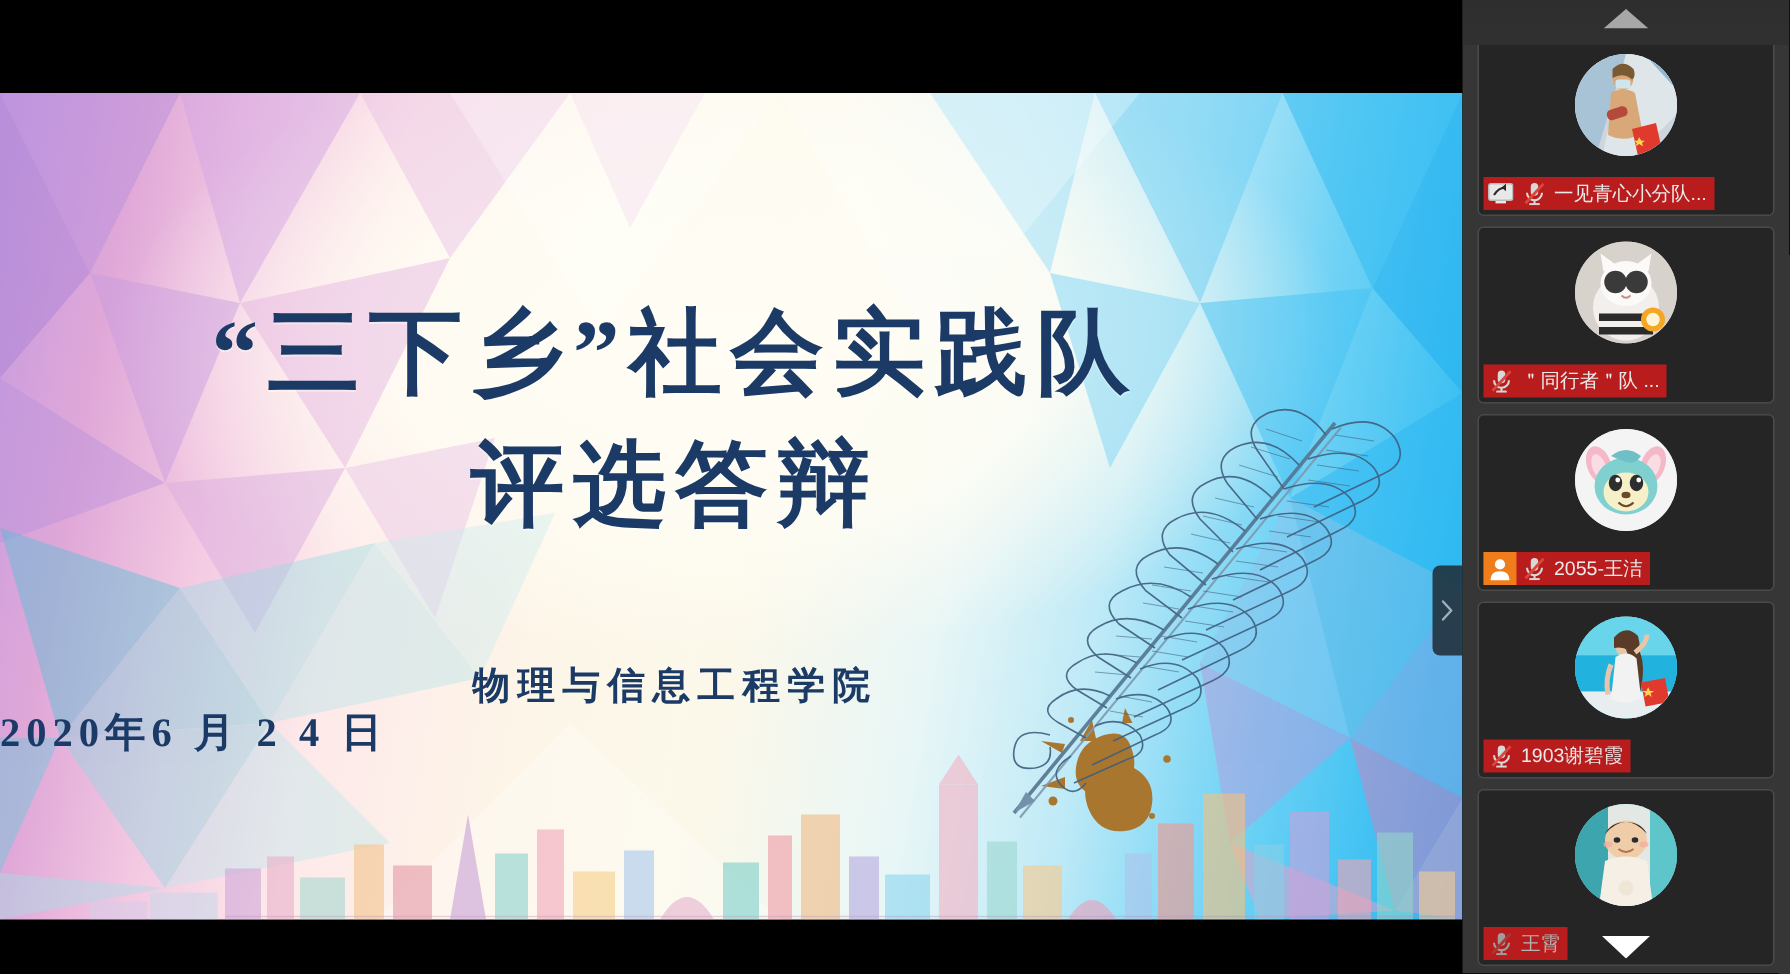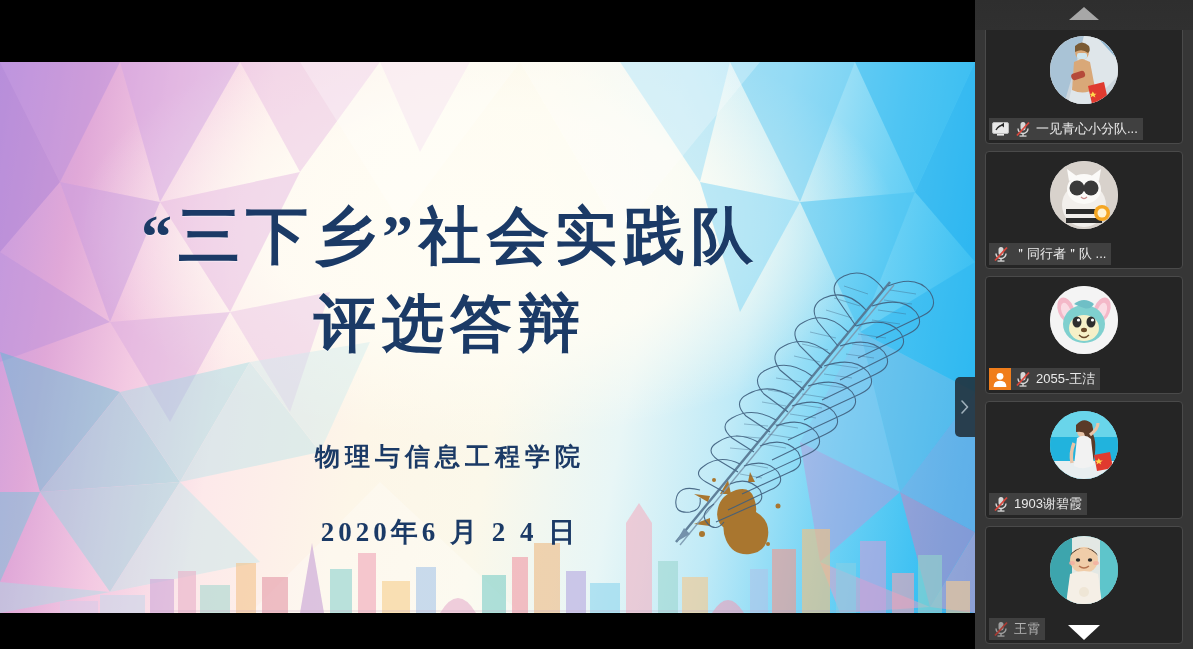--- a/index.html
+++ b/index.html
@@ -102,27 +102,25 @@
     color: #1b3a66;
     font-family: "Liberation Serif", serif;
     font-size: 25px;
     letter-spacing: 5px;
     font-weight: 600;
   }
   #slide-date {
     position: absolute;
     left: 0; top: 408px;
     width: 900px;
-    text-align: center;
     color: #1b3a66;
     font-family: "Liberation Serif", serif;
     font-size: 27px;
     letter-spacing: 4px;
     font-weight: 600;
-    margin-top: 44px;
   }
 
   
   #next-arrow {
     position: absolute;
     right: 0px; top: 315px;
     width: 20px; height: 60px;
     background: rgba(32,46,56,0.88);
     border-top-left-radius: 5px;
     border-bottom-left-radius: 5px;
@@ -179,21 +177,21 @@
     background: #cfcfcf;
   }
   .avatar svg { display: block; }
 
   .namebar {
     position: absolute;
     left: 3px; bottom: 3px;
     height: 22px;
     display: flex;
     align-items: center;
-    background: #404040;
+    background: #b91c1c;
     padding-right: 5px;
     max-width: 188px;
   }
 
   .host-badge {
     width: 22px; height: 22px;
     background: #f07d1b;
     display: flex; align-items: center; justify-content: center;
     flex: 0 0 auto;
   }

